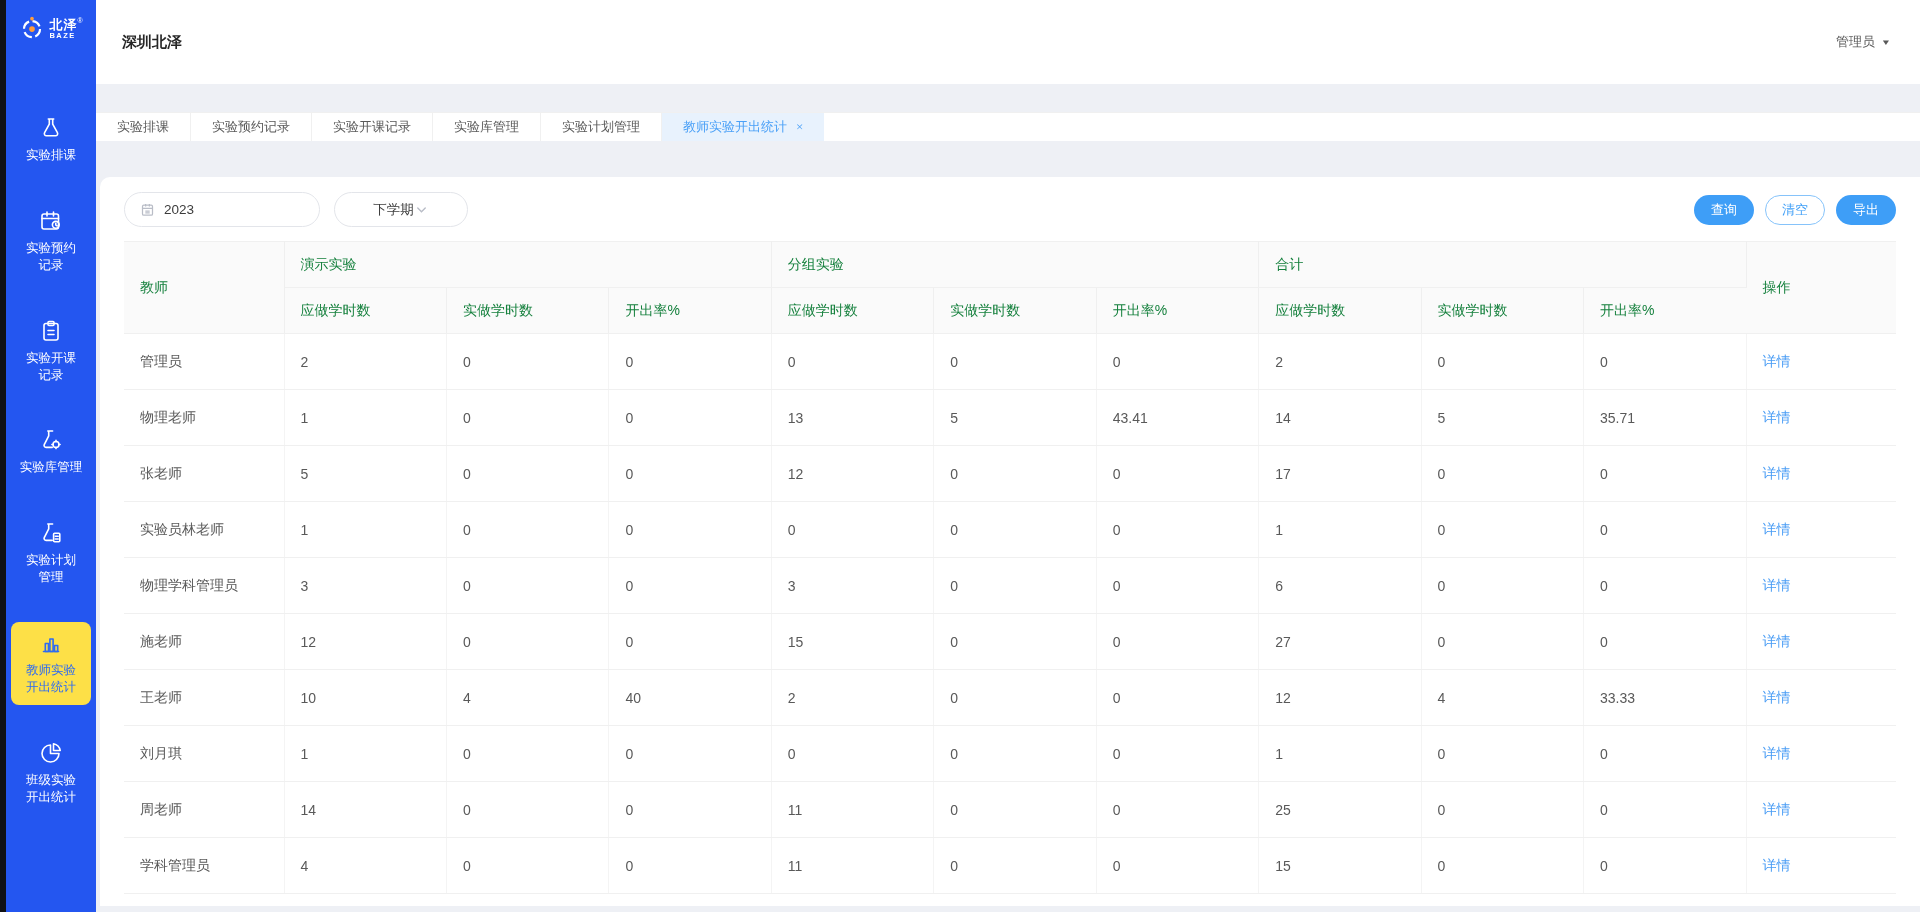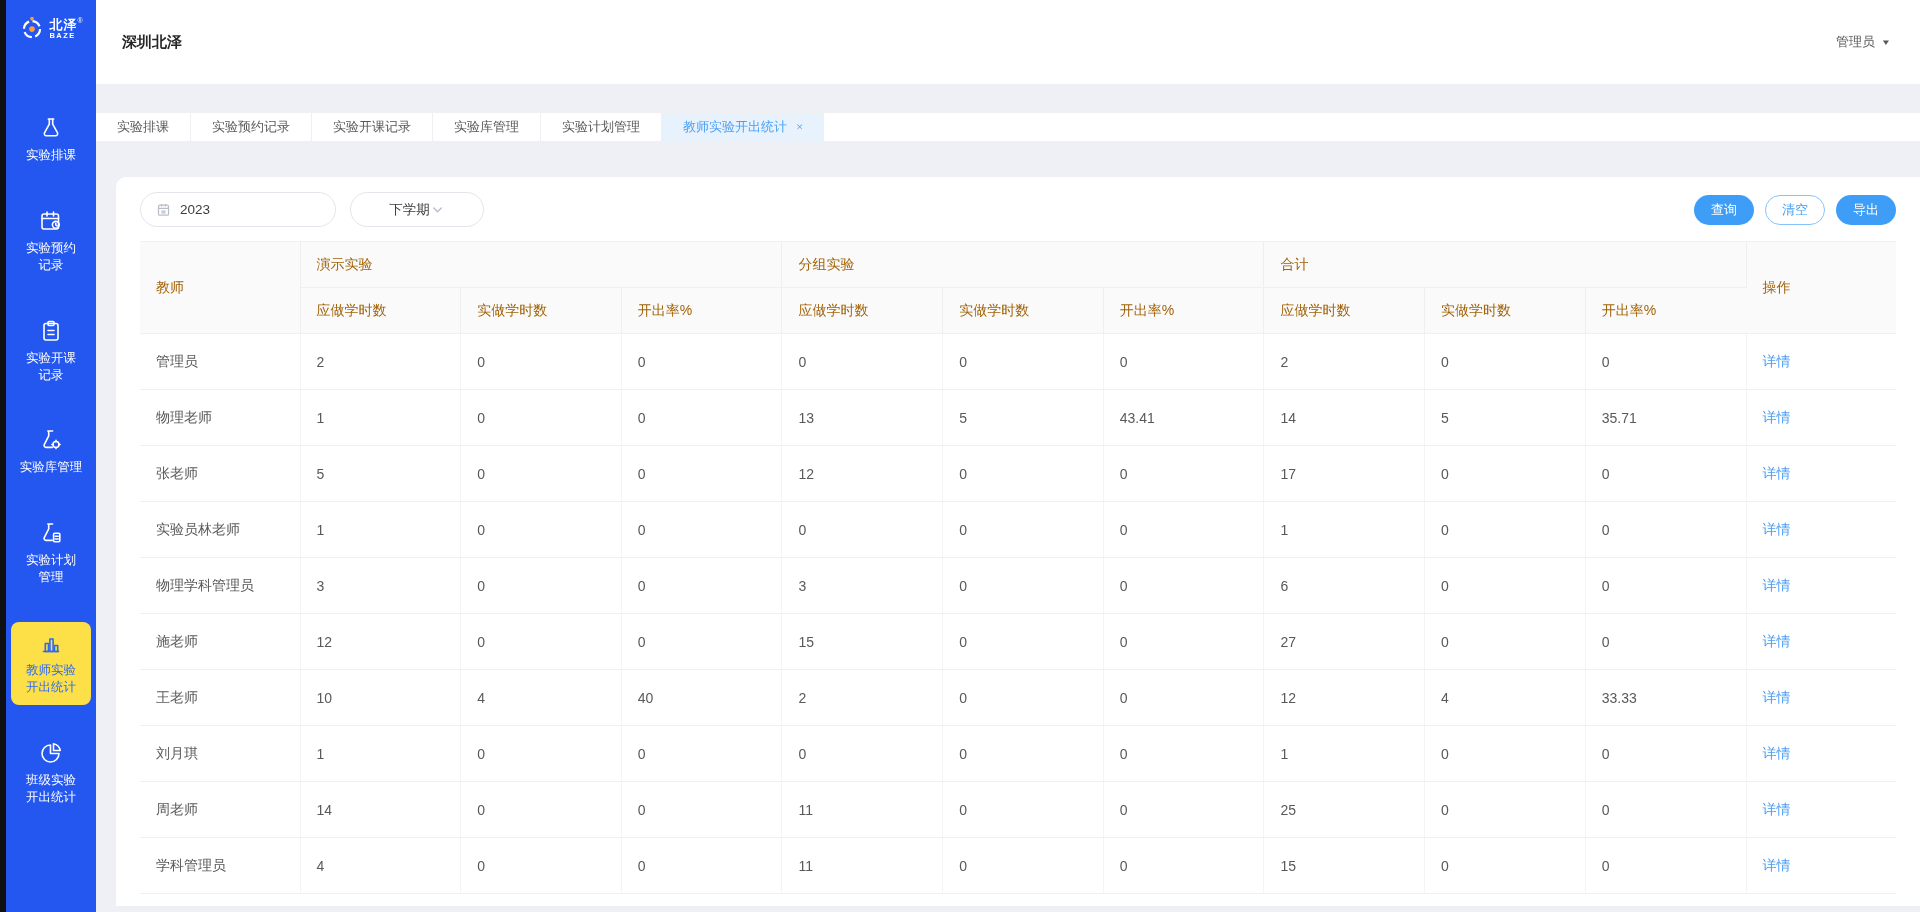--- a/index.html
+++ b/index.html
@@ -55,21 +55,21 @@
     display:flex; align-items:center; padding:0 21px;
     font-size:13px; color:#595959;
     border-right:1px solid #f0f0f0; cursor:pointer; white-space:nowrap;
   }
   .tab.active { background:#e8f2fd; color:#4aa0f7; gap:9px; border-right:none;font-family:Liberation Serif, serif; }
   .tab-close { font-size:13px; color:#4aa0f7; cursor:pointer; }
 
   .content { flex:1; padding:8px 0 6px 4px; min-height:0; }
   .card {
     background:#fff; height:100%; border-radius:10px 0 0 0;
-    padding:15px 24px 12px; overflow:hidden;margin-left:16px;
+    padding:15px 24px 12px; overflow:hidden;
   }
 
   
   .filter-row { display:flex; align-items:center; gap:14px; }
   .pill {
     height:35px; border:1px solid #e3e5ea; border-radius:18px; background:#fff;
     display:flex; align-items:center; padding:0 15px;
     font-size:13.5px; color:#3c3c3c; cursor:pointer;
   }
   .pill-date { width:196px; gap:9px; }
@@ -82,21 +82,21 @@
     font-size:13px; cursor:pointer; border:1px solid transparent;
   }
   .btn-solid { background:#3e9ef7; color:#fff; }
   .btn-ghost { background:#fff; color:#3e9ef7; border-color:#86c3fa; }
 
   
   .table-wrap { margin-top:14px; }
   table { width:100%; border-collapse:collapse; table-layout:fixed; font-size:14px; }
   thead th {
     background:#fafafa; font-weight:normal; text-align:left;
-    height:46px; padding:0 16px; color:#a16207;
+    height:46px; padding:0 16px; color:#15803d;
     border-bottom:1px solid #f0f0f0; border-right:1px solid #efefef;
   }
   thead tr th:last-child { border-right:none; }
   table { border-top:1px solid #f0f0f0; }
   tbody td {
     height:56px; padding:0 16px; color:#595959;
     border-bottom:1px solid #f0f0f0; border-right:1px solid #f4f4f4;
     background:#fff; overflow:hidden; white-space:nowrap;
   }
   tbody td:last-child { border-right:none;font-family:Liberation Serif, serif; }

